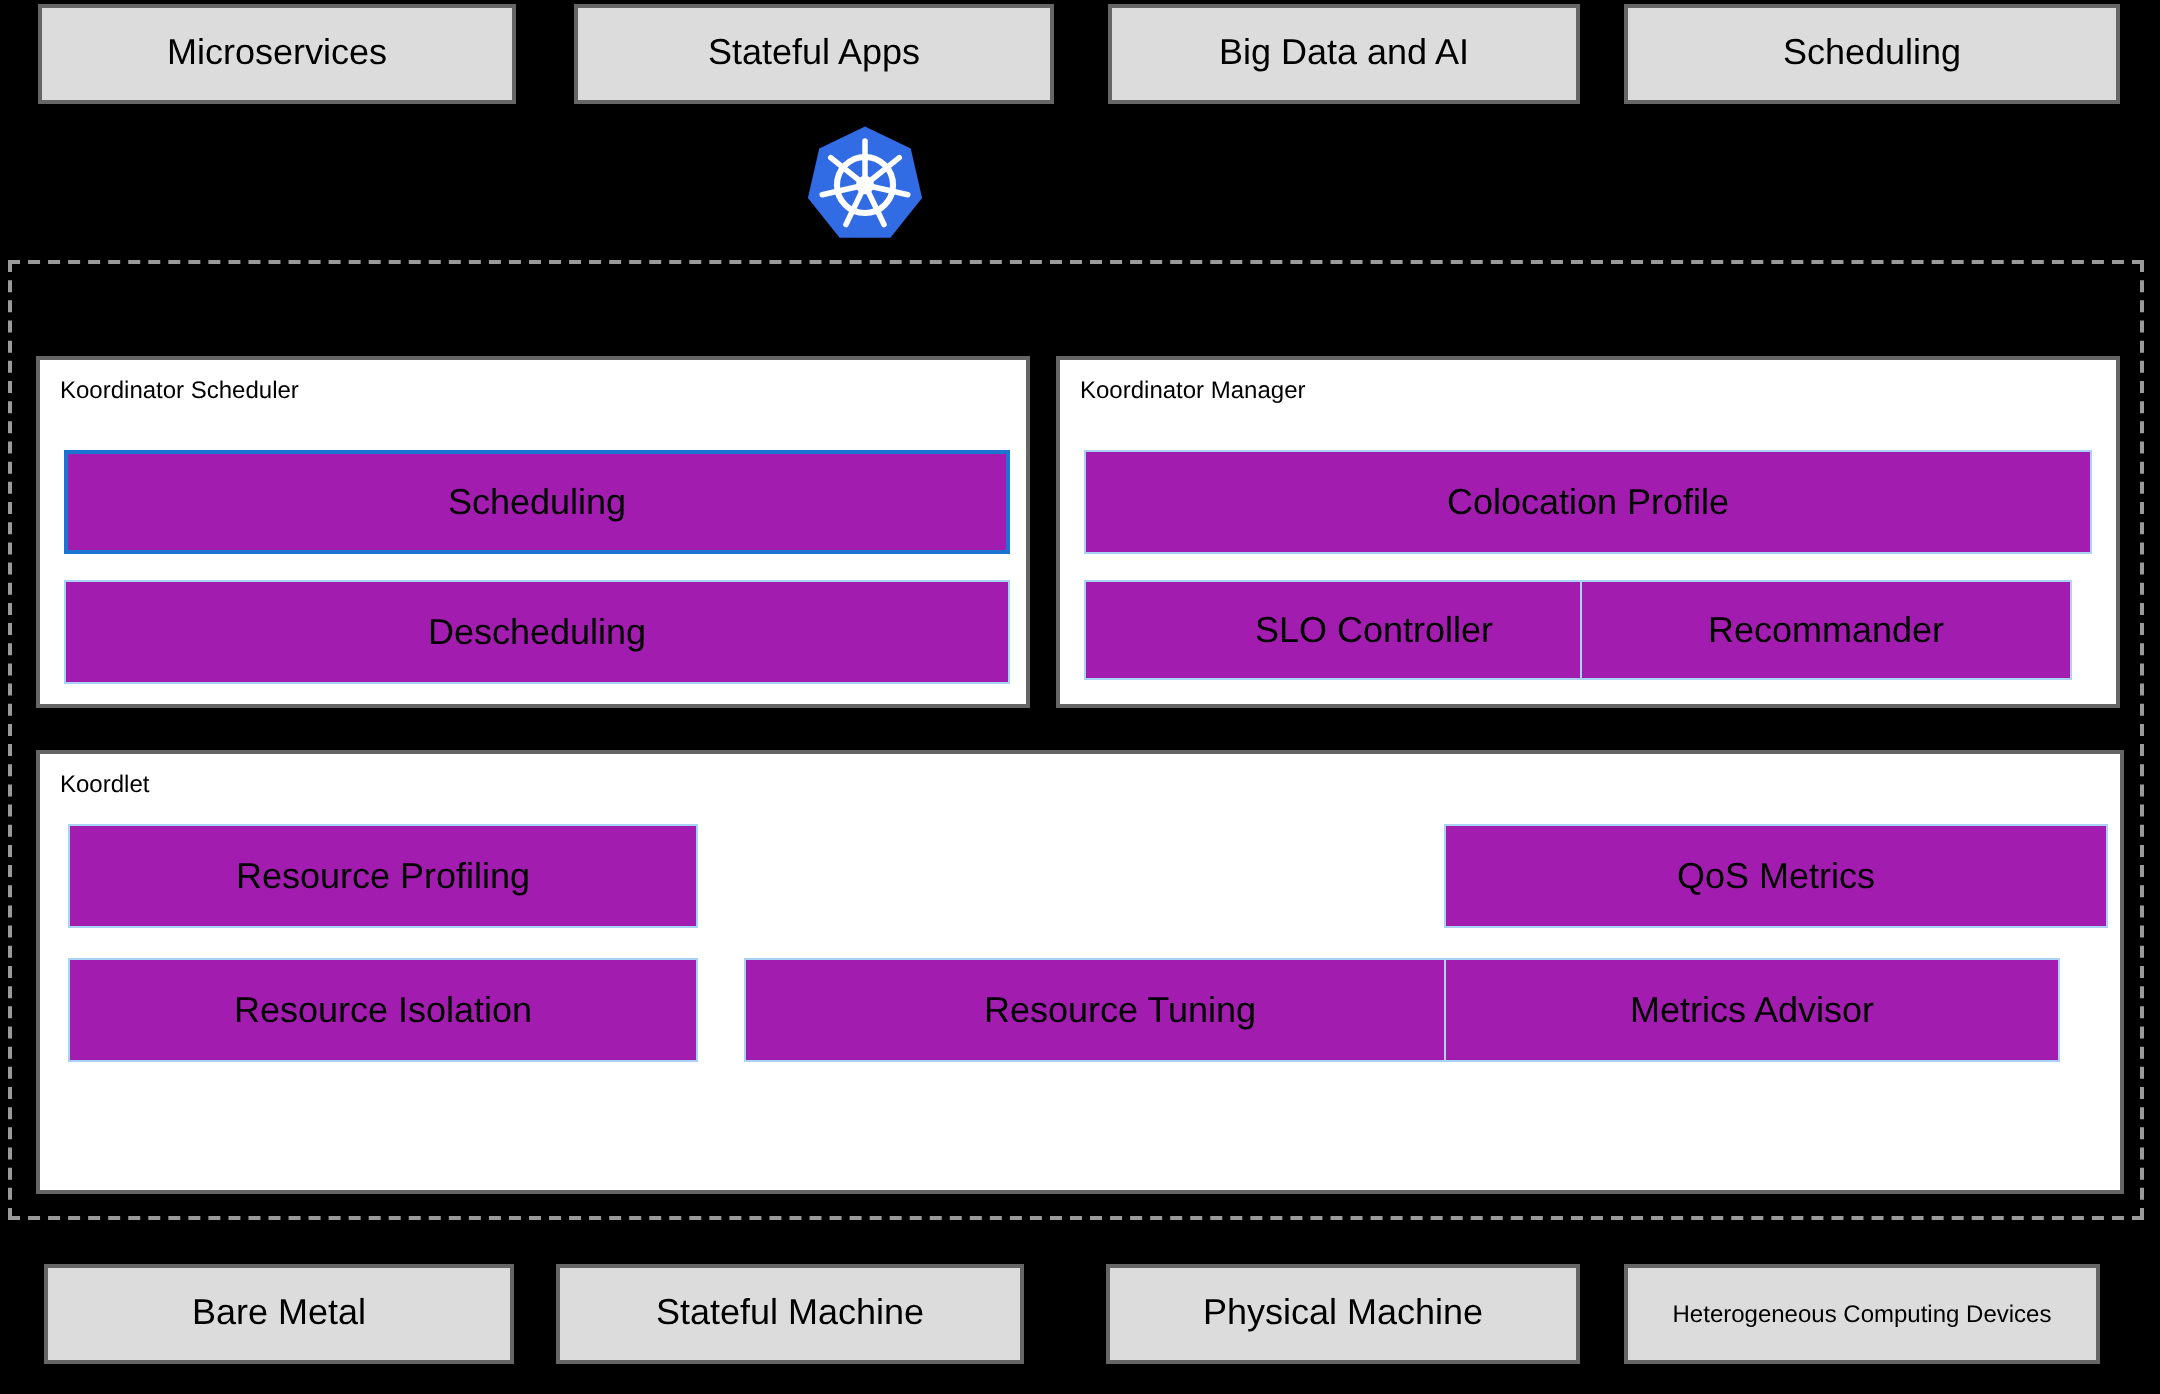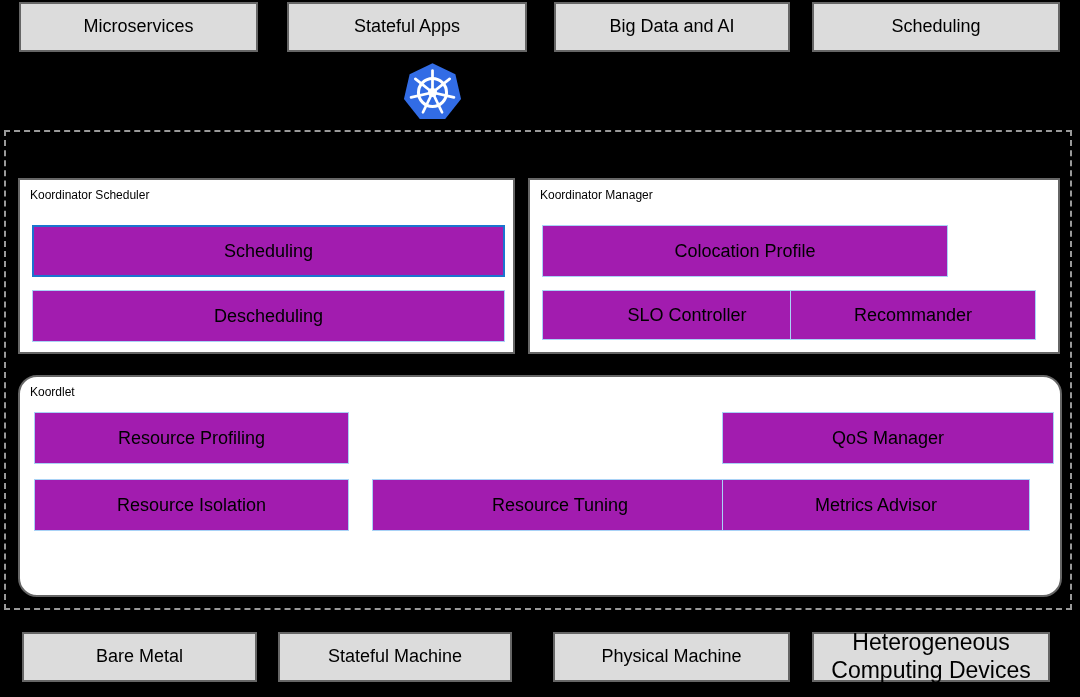--- a/index.html
+++ b/index.html
@@ -52,24 +52,24 @@
     display: flex;
     align-items: center;
     justify-content: center;
     font-size: 18px;
   }
   .blue-bar.dark-border { border: 2px solid #1B74CF; }
   #panel-scheduler { left: 18px; top: 178px; width: 497px; height: 176px; }
   #bar-scheduling   { left: 12px; top: 45px;  width: 473px; height: 52px; }
   #bar-descheduling { left: 12px; top: 110px; width: 473px; height: 52px; }
   #panel-manager { left: 528px; top: 178px; width: 532px; height: 176px; }
-  #bar-colocation   { left: 12px;  top: 45px;  width: 406px; height: 52px; }
+  #bar-colocation   { left: 12px;  top: 45px;  width: 504px; height: 52px; }
   #bar-slo          { left: 12px;  top: 110px; width: 250px; height: 50px; padding-left: 40px; }
   #bar-recommander  { left: 260px; top: 110px; width: 246px; height: 50px; }
-  #panel-koordlet { left: 18px; top: 375px; width: 1044px; height: 222px; border-radius: 19px; }
+  #panel-koordlet { left: 18px; top: 375px; width: 1044px; height: 222px; }
   #bar-resource-profiling     { left: 14px;  top: 35px;  width: 315px; height: 52px; }
   #bar-interference-detection { left: 352px; top: 35px;  width: 328px; height: 52px; }
   #bar-qos-manager            { left: 702px; top: 35px;  width: 332px; height: 52px; }
   #bar-resource-isolation     { left: 14px;  top: 102px; width: 315px; height: 52px; }
   #bar-resource-tuning        { left: 352px; top: 102px; width: 376px; height: 52px; }
   #bar-metrics-advisor        { left: 702px; top: 102px; width: 308px; height: 52px; }
   #bar-runtime-hook           { left: 14px;  top: 167px; width: 1020px; height: 42px; }
   #logo-k8s {
     position: absolute;
     left: 402px; top: 62px;
@@ -114,24 +114,24 @@
   <div class="panel" id="panel-manager">
     <div class="panel-title">Koordinator Manager</div>
     <div class="blue-bar" id="bar-colocation">Colocation Profile</div>
     <div class="blue-bar" id="bar-slo">SLO Controller</div>
     <div class="blue-bar" id="bar-recommander">Recommander</div>
   </div>
 
   <div class="panel" id="panel-koordlet">
     <div class="panel-title">Koordlet</div>
     <div class="blue-bar" id="bar-resource-profiling">Resource Profiling</div>
-    <div class="blue-bar" id="bar-qos-manager">QoS Manager</div>
+    <div class="blue-bar" id="bar-qos-manager">QoS Metrics</div>
     <div class="blue-bar" id="bar-resource-isolation">Resource Isolation</div>
     <div class="blue-bar" id="bar-resource-tuning">Resource Tuning</div>
     <div class="blue-bar" id="bar-metrics-advisor">Metrics Advisor</div>
   </div>
 
   <div class="gray-box" style="left:22px; top:632px; width:235px;">Bare Metal</div>
   <div class="gray-box" style="left:278px; top:632px; width:234px;">Stateful Machine</div>
   <div class="gray-box" style="left:553px; top:632px; width:237px;">Physical Machine</div>
-  <div class="gray-box" style="left:812px; top:632px; width:238px; font-size:23px; padding:0 14px;">Heterogeneous Computing Devices</div>
+  <div class="gray-box" style="left:812px; top:632px; width:238px; font-size:12px; padding:0 14px;">Heterogeneous Computing Devices</div>
 
 </div>
 
 </body></html>

